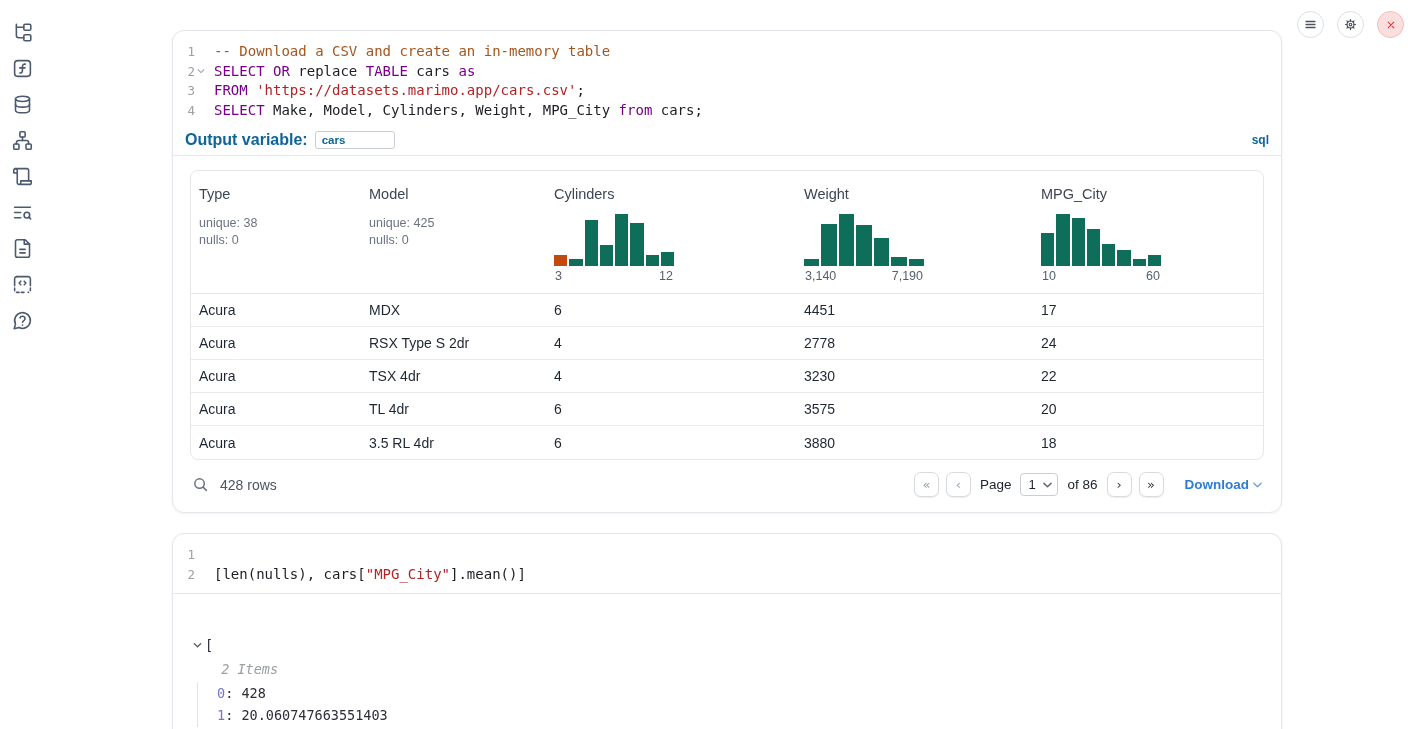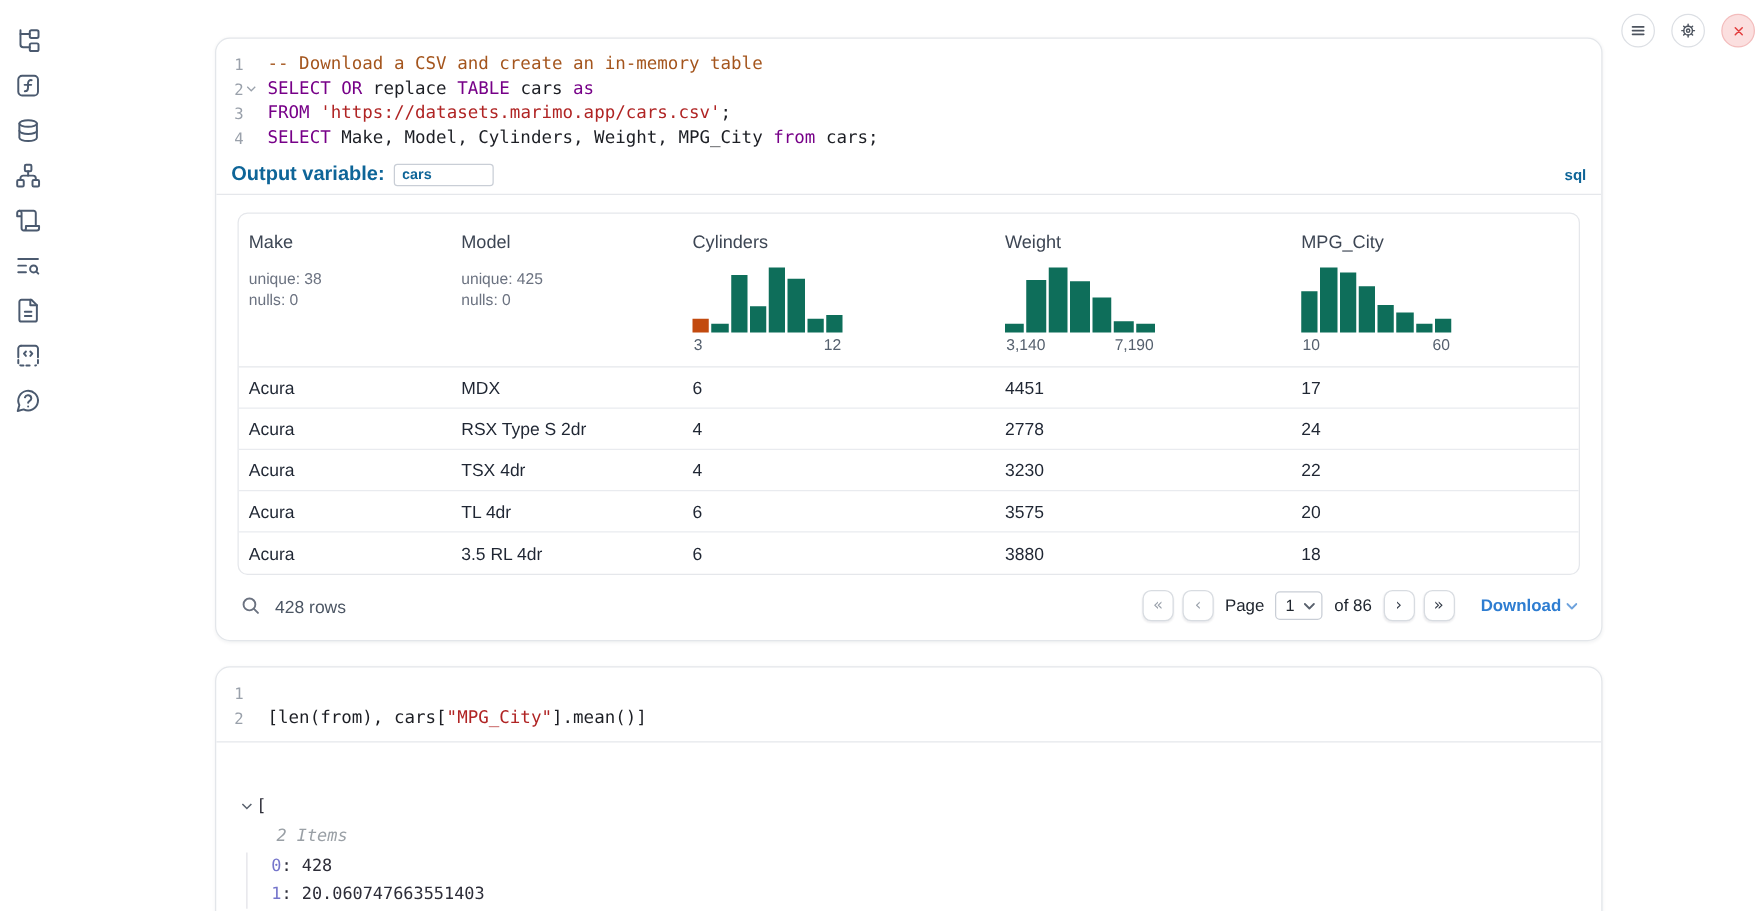--- a/index.html
+++ b/index.html
@@ -231,21 +231,21 @@
     <div class="ov-bar">
       <span class="ov-label">Output variable:</span>
       <input class="ov-input" value="cars" style="">
       <span class="lang-badge">sql</span>
     </div>
 
     <div class="table-wrap">
       <div class="table-box">
         <div class="thead" id="thead">
             <div class="th">
-              <div class="th-name">Make</div>
+              <div class="th-name">Type</div>
               <div class="th-stats">
                 <div>unique: 38</div>
                 <div>nulls: 0</div>
               </div>
             </div>
             <div class="th">
               <div class="th-name">Model</div>
               <div class="th-stats">
                 <div>unique: 425</div>
                 <div>nulls: 0</div>
@@ -385,21 +385,21 @@
 
   <div class="cell">
     <div class="code-area">
         <div class="code-line">
           <div class="gutter">1</div>
           <div class="fold"></div>
         </div>
         <div class="code-line">
           <div class="gutter">2</div>
           <div class="fold"></div>
-          <div class="code-text"><span class="tok-plain">[len(from), cars[</span><span class="tok-str">"MPG_City"</span><span class="tok-plain">].mean()]</span></div>
+          <div class="code-text"><span class="tok-plain">[len(nulls), cars[</span><span class="tok-str">"MPG_City"</span><span class="tok-plain">].mean()]</span></div>
         </div>
       </div>
     <div class="divider"></div>
     <div class="result-area">
       <div class="tree-header">
         <span class="tree-chevron">
           <svg width="9" height="6" viewBox="0 0 10 6">
               <polyline points="1,1 5,5 9,1"></polyline>
             </svg>
         </span>

